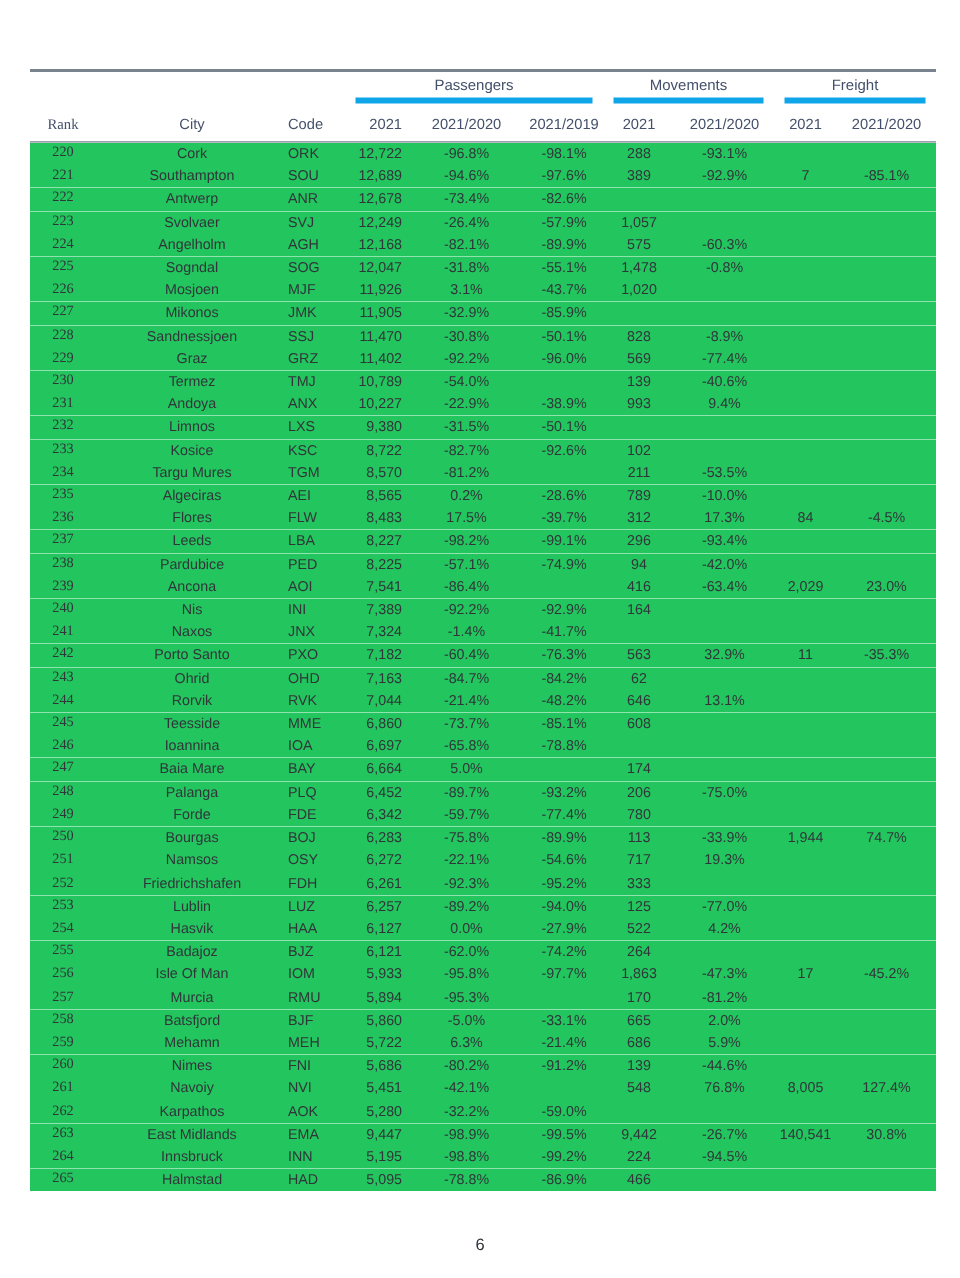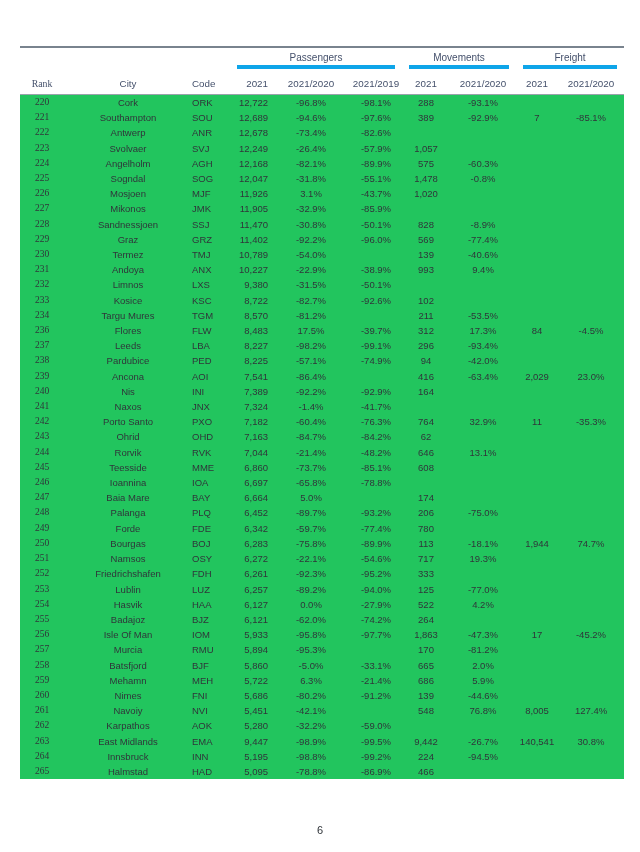--- a/index.html
+++ b/index.html
@@ -269,20 +269,32 @@
           <td>TGM</td>
           <td>8,570</td>
           <td>-81.2%</td>
           <td></td>
           <td>211</td>
           <td>-53.5%</td>
           <td></td>
           <td></td>
         </tr>
         <tr>
+          <td>235</td>
+          <td>Algeciras</td>
+          <td>AEI</td>
+          <td>8,565</td>
+          <td>0.2%</td>
+          <td>-28.6%</td>
+          <td>789</td>
+          <td>-10.0%</td>
+          <td></td>
+          <td></td>
+        </tr>
+        <tr>
           <td>236</td>
           <td>Flores</td>
           <td>FLW</td>
           <td>8,483</td>
           <td>17.5%</td>
           <td>-39.7%</td>
           <td>312</td>
           <td>17.3%</td>
           <td>84</td>
           <td>-4.5%</td>
@@ -347,21 +359,21 @@
           <td></td>
           <td></td>
         </tr>
         <tr>
           <td>242</td>
           <td>Porto Santo</td>
           <td>PXO</td>
           <td>7,182</td>
           <td>-60.4%</td>
           <td>-76.3%</td>
-          <td>764</td>
+          <td>563</td>
           <td>32.9%</td>
           <td>11</td>
           <td>-35.3%</td>
         </tr>
         <tr>
           <td>243</td>
           <td>Ohrid</td>
           <td>OHD</td>
           <td>7,163</td>
           <td>-84.7%</td>
@@ -444,21 +456,21 @@
           <td></td>
         </tr>
         <tr>
           <td>250</td>
           <td>Bourgas</td>
           <td>BOJ</td>
           <td>6,283</td>
           <td>-75.8%</td>
           <td>-89.9%</td>
           <td>113</td>
-          <td>-18.1%</td>
+          <td>-33.9%</td>
           <td>1,944</td>
           <td>74.7%</td>
         </tr>
         <tr>
           <td>251</td>
           <td>Namsos</td>
           <td>OSY</td>
           <td>6,272</td>
           <td>-22.1%</td>
           <td>-54.6%</td>

